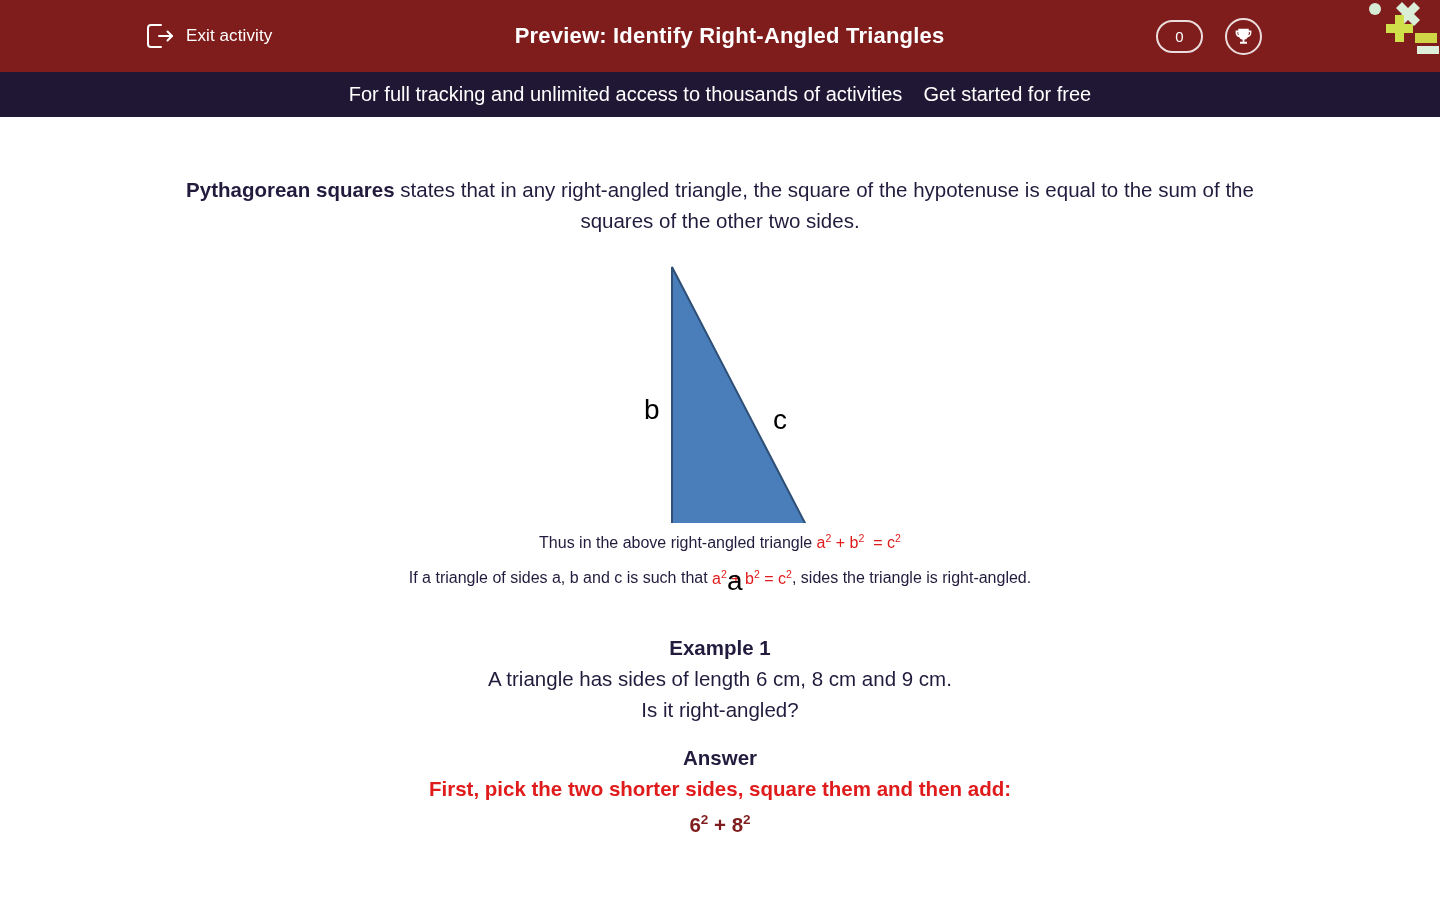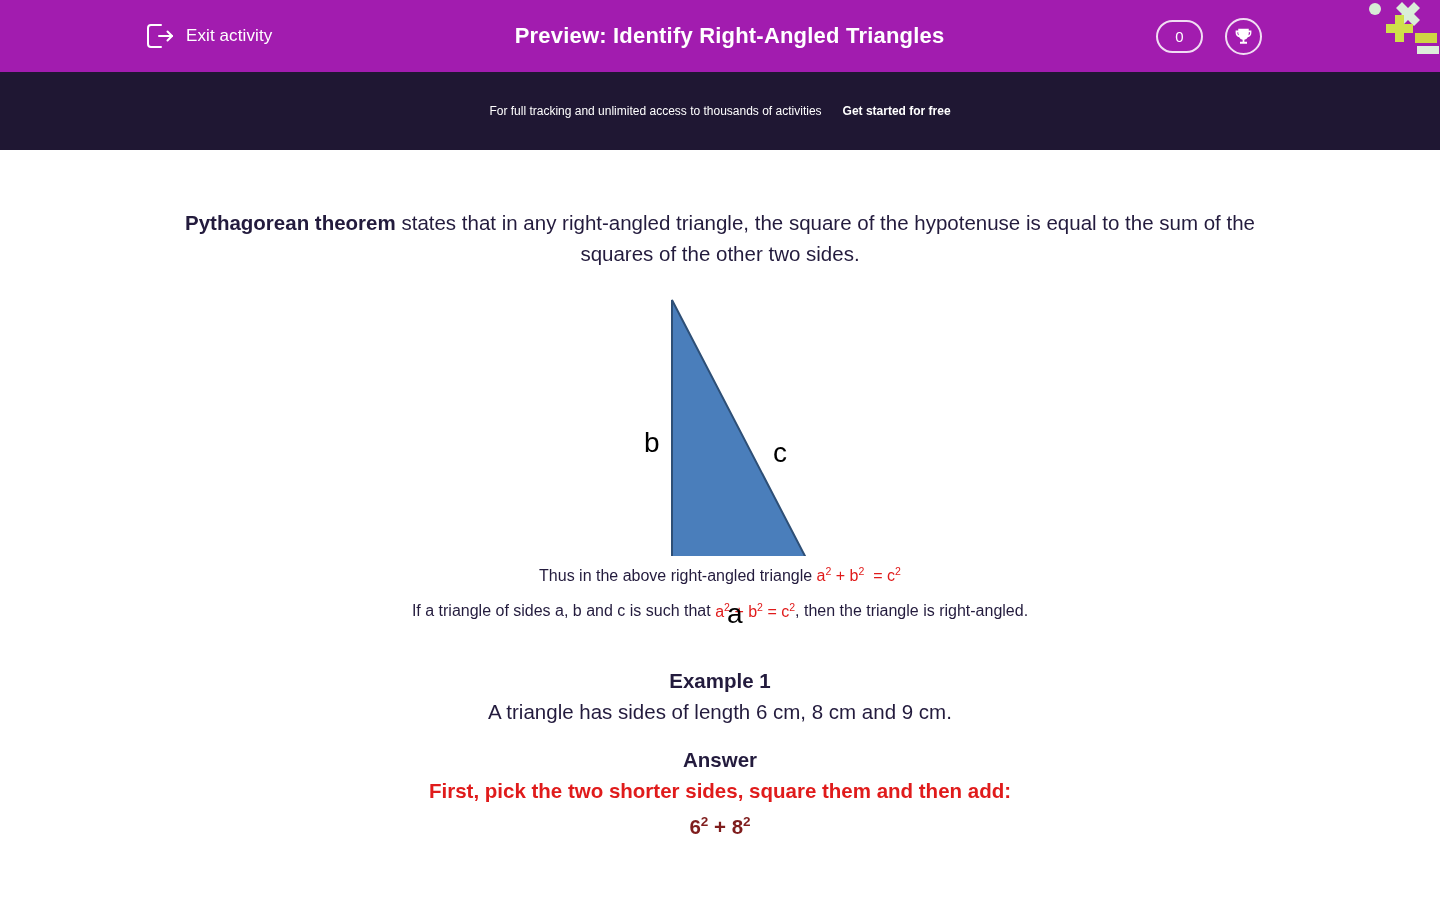--- a/index.html
+++ b/index.html
@@ -10,21 +10,21 @@
     overflow: hidden;
     background: #ffffff;
     font-family: "Liberation Sans", sans-serif;
   }
 
   
   .header {
     position: relative;
     width: 1440px;
     height: 72px;
-    background: #a21caf;
+    background: #7f1d1d;
     display: flex;
     align-items: center;
     overflow: hidden;
   }
 
   .exit-activity {
     position: absolute;
     left: 146px;
     top: 0;
     height: 72px;
@@ -87,30 +87,30 @@
     cursor: pointer;
   }
   .trophy-badge svg { width: 21px; height: 21px; display: block; }
 
   
   .deco { position: absolute; top: 0; right: 0; width: 80px; height: 58px; }
 
   
   .banner {
     width: 1440px;
-    height: 78px;
+    height: 45px;
     background: #1f1733;
     display: flex;
     align-items: center;
     justify-content: center;
     color: #ffffff;
-    font-size: 12px;
+    font-size: 20px;
   }
   .banner-cta {
-    font-weight: bold;
+    font-weight: normal;
     margin-left: 21px;
     cursor: pointer;
     color: #ffffff;
   }
 
   
   .content {
     width: 1440px;
     height: 767px;
     position: relative;
@@ -227,43 +227,44 @@
 </div>
 
 <div class="banner">
   <span>For full tracking and unlimited access to thousands of activities</span>
   <span class="banner-cta">Get started for free</span>
 </div>
 
 <div class="content">
 
   <p class="intro">
-    <b>Pythagorean theorem</b><span> states that in any right-angled triangle, the square of the hypotenuse is equal to the sum of the squares of the other two sides.</span>
+    <b>Pythagorean squares</b><span> states that in any right-angled triangle, the square of the hypotenuse is equal to the sum of the squares of the other two sides.</span>
   </p>
 
   <div class="figure">
     <svg width="1440" height="270" viewBox="0 0 1440 270">
       <polygon points="672,14 672,297 819,297" fill="#4a7ebb" stroke="#2e4f76" stroke-width="2"></polygon>
     </svg>
     <span class="tri-label label-b" style="top:143px;">b</span>
     <span class="tri-label label-c" style="top:153px;">c</span>
     <span class="tri-label label-a" style="top:314px;">a</span>
   </div>
 
   <p class="formula-line line-thus">
     <span>Thus in the above right-angled triangle </span><span class="eq">a<sup>2</sup> + b<sup>2</sup> &nbsp;= c<sup>2</sup></span>
   </p>
 
   <p class="formula-line line-if">
-    <span>If a triangle of sides a, b and c is such that </span><span class="eq">a<sup>2</sup> + b<sup>2</sup> = c<sup>2</sup></span><span>, then the triangle is </span><b>right-angled.</b>
+    <span>If a triangle of sides a, b and c is such that </span><span class="eq">a<sup>2</sup> + b<sup>2</sup> = c<sup>2</sup></span><span>, sides the triangle is </span><b>right-angled.</b>
   </p>
 
   <div class="example-block">
     <div class="example-title">Example 1</div>
     <div>A triangle has sides of length 6 cm, 8 cm and 9 cm.</div>
+    <div>Is it right-angled?</div>
   </div>
 
   <div class="answer-block">
     <div class="answer-title">Answer</div>
     <div class="answer-step">First, pick the two shorter sides, square them and then add:</div>
     <div class="answer-eq">6<sup>2</sup> + 8<sup>2</sup></div>
   </div>
 
 </div>
 

